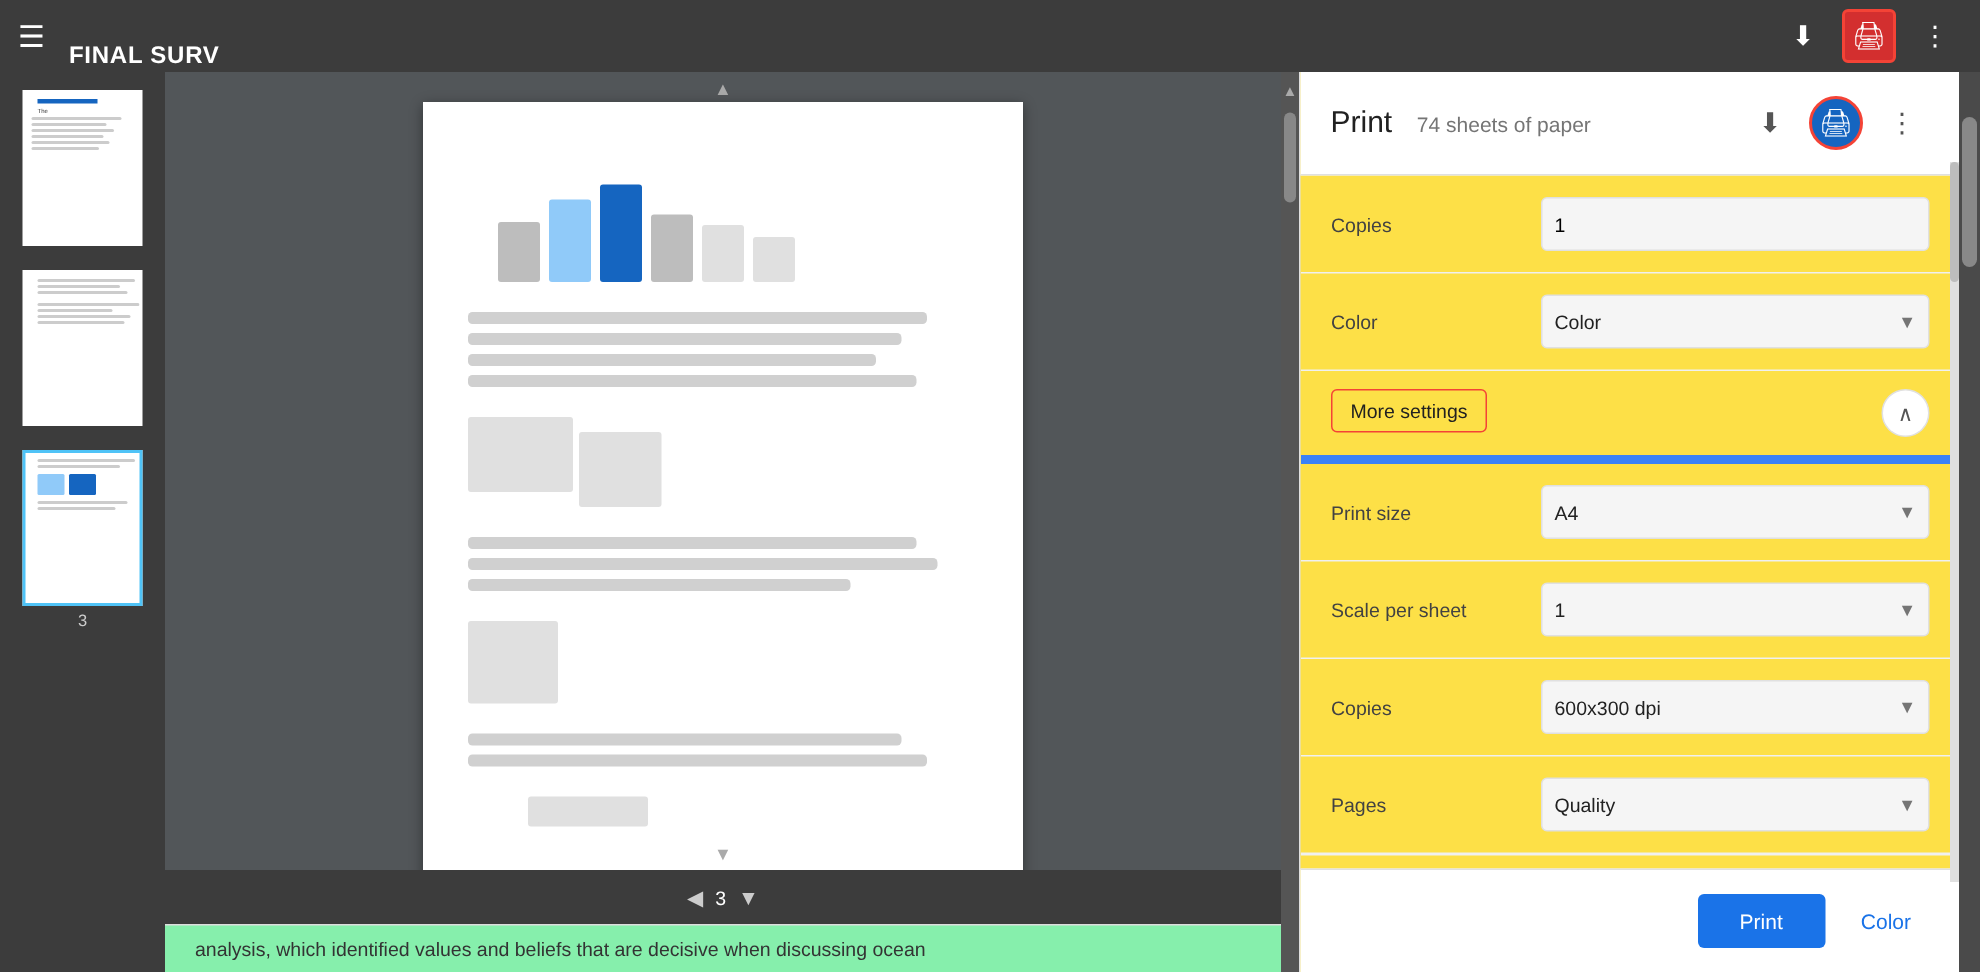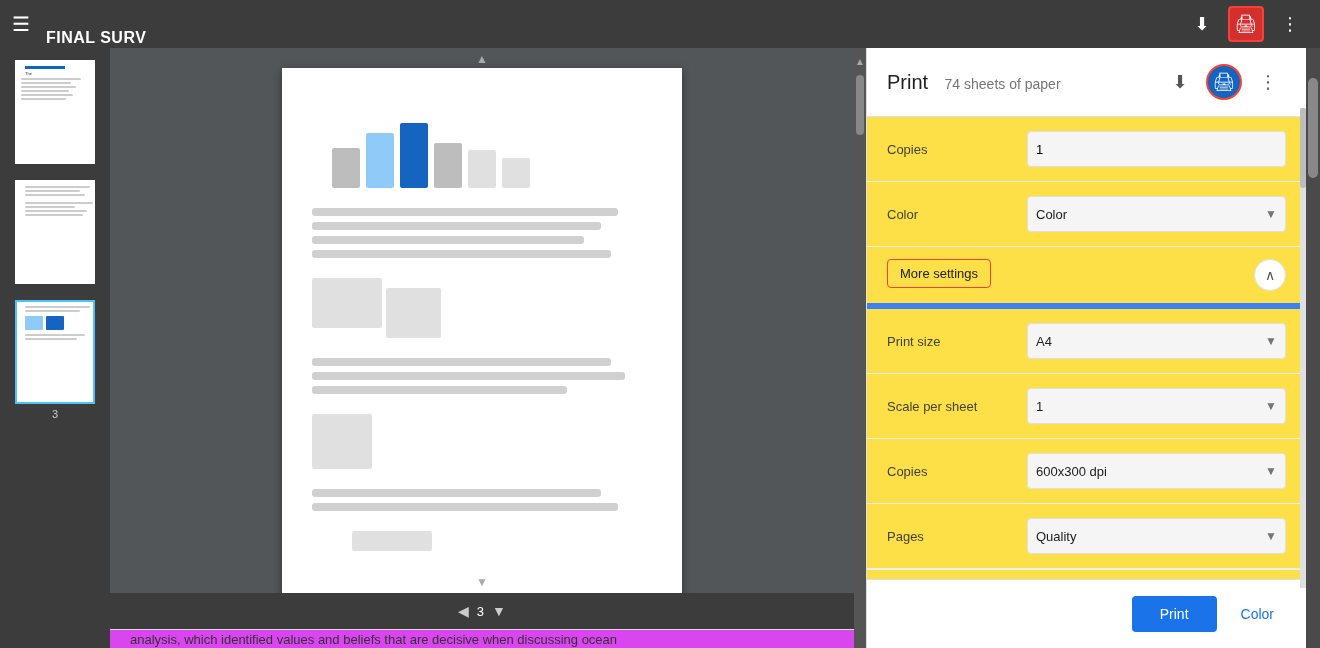--- a/index.html
+++ b/index.html
@@ -194,22 +194,22 @@
       font-size: 14px;
       cursor: pointer;
     }
     .page-nav .page-num {
       color: #fff;
       font-size: 13px;
     }
 
     
     .bottom-text-bar {
-      height: 19px;
-      background: #d946ef;
+      height: 32px;
+      background: #86efac;
       display: flex;
       align-items: center;
       padding: 0 20px;
       border-top: 1px solid #ddd;
       flex-shrink: 0;
     }
     .bottom-text-bar span {
       font-size: 13px;
       color: #333;
     }

